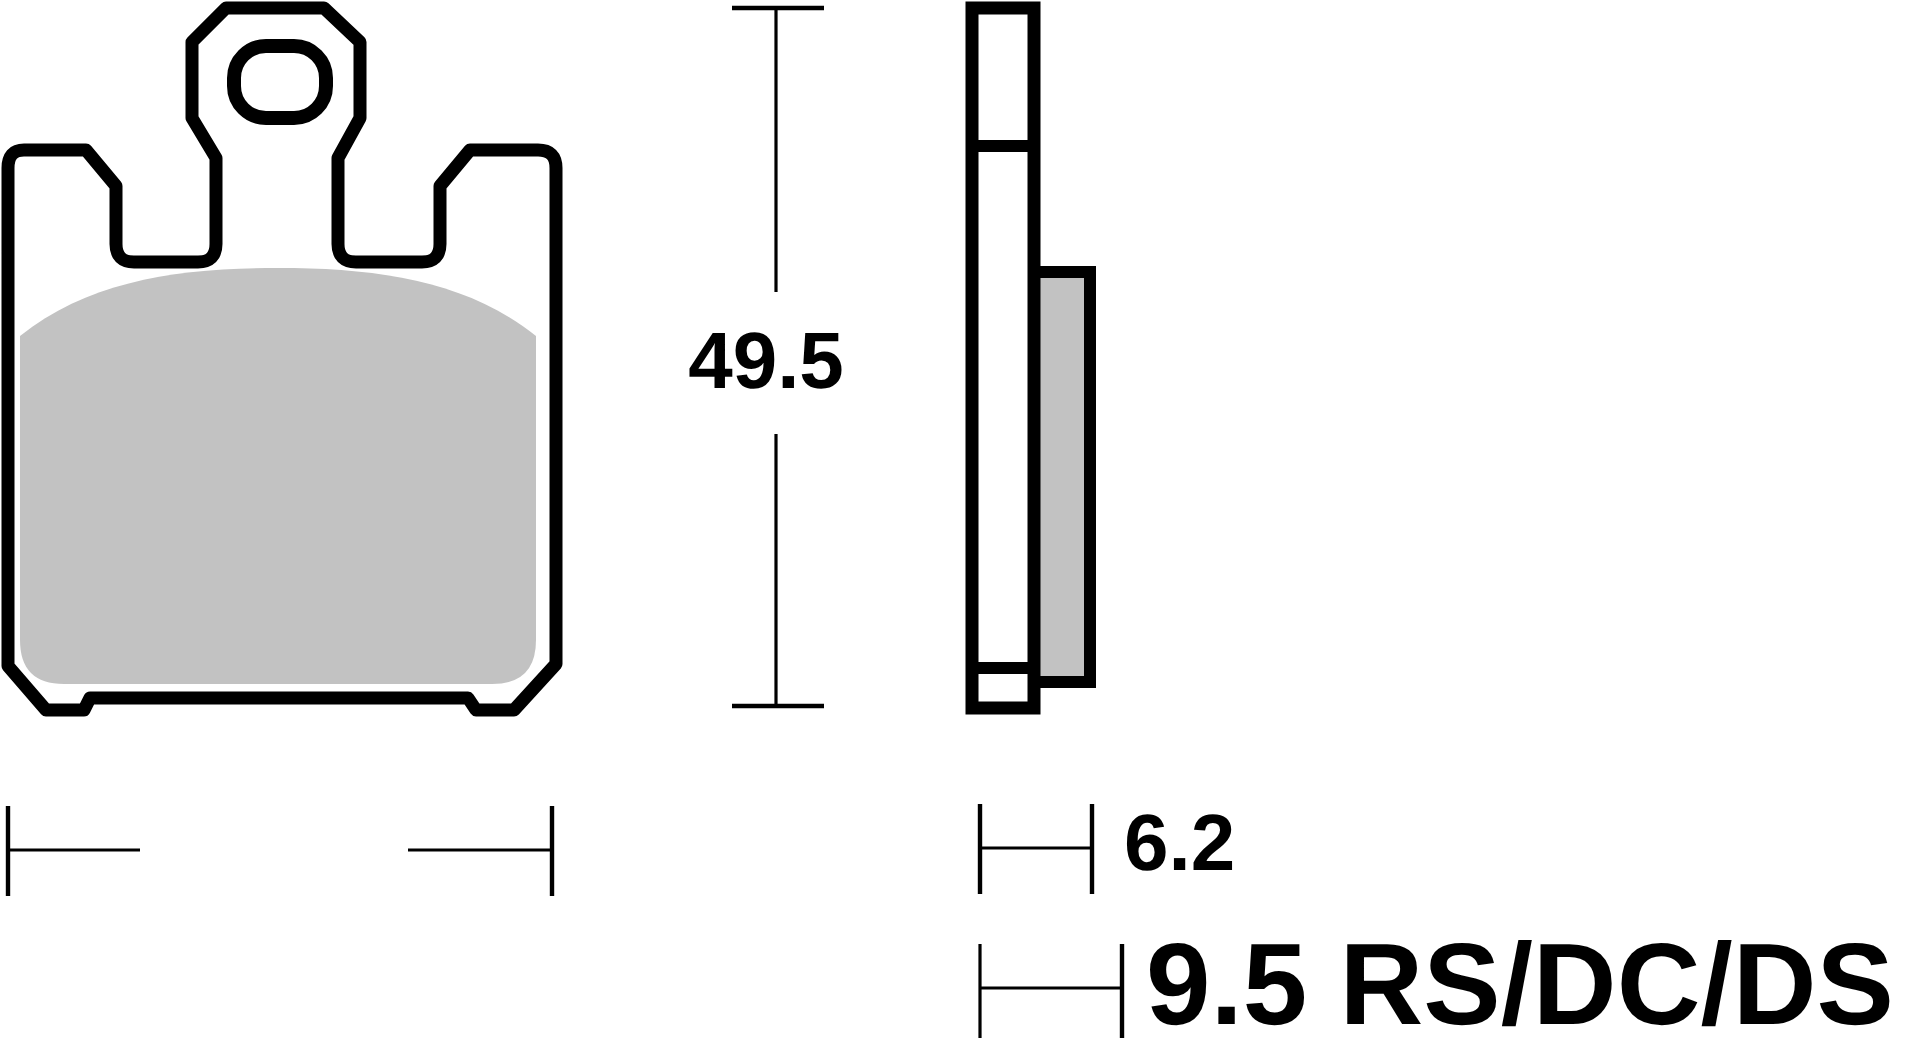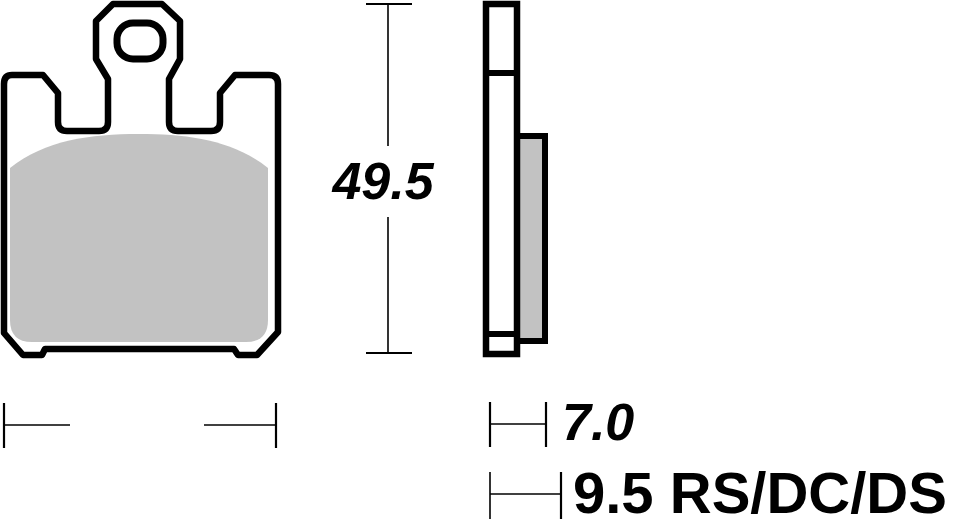--- a/index.html
+++ b/index.html
@@ -26,21 +26,21 @@
     color: #000000;
     line-height: 1;
     white-space: nowrap;
   }
   .dim-label.centered {
     transform: translate(-50%, -50%);
   }
   .dim-label.left-anchored {
     transform: translate(0, -50%);
   }
-  .fs-62 { font-size: 52px; font-style: italic; }
+  .fs-62 { font-size: 40px; }
   .fs-58 { font-size: 58px; }
 </style>
 </head>
 <body>
 
 <div class="canvas">
 
   <svg width="960" height="519" viewBox="0 0 960 519">
 
     <g>
@@ -90,17 +90,17 @@
         <line x1="490" y1="494" x2="561" y2="494"></line>
         <line x1="490" y1="472" x2="490" y2="519"></line>
         <line x1="561" y1="472" x2="561" y2="519" stroke-width="2.2"></line>
       </g>
     </g>
   </svg>
 
   <div class="dim-label centered fs-62" style="left:383px; top:181px;">49.5</div>
 
 
-  <div class="dim-label left-anchored fs-62" style="left:562px; top:422px;">7.0</div>
+  <div class="dim-label left-anchored fs-62" style="left:562px; top:422px;">6.2</div>
 
   <div class="dim-label left-anchored fs-58" style="left:573px; top:493px;">9.5 RS/DC/DS</div>
 
 </div>
 
 </body></html>

